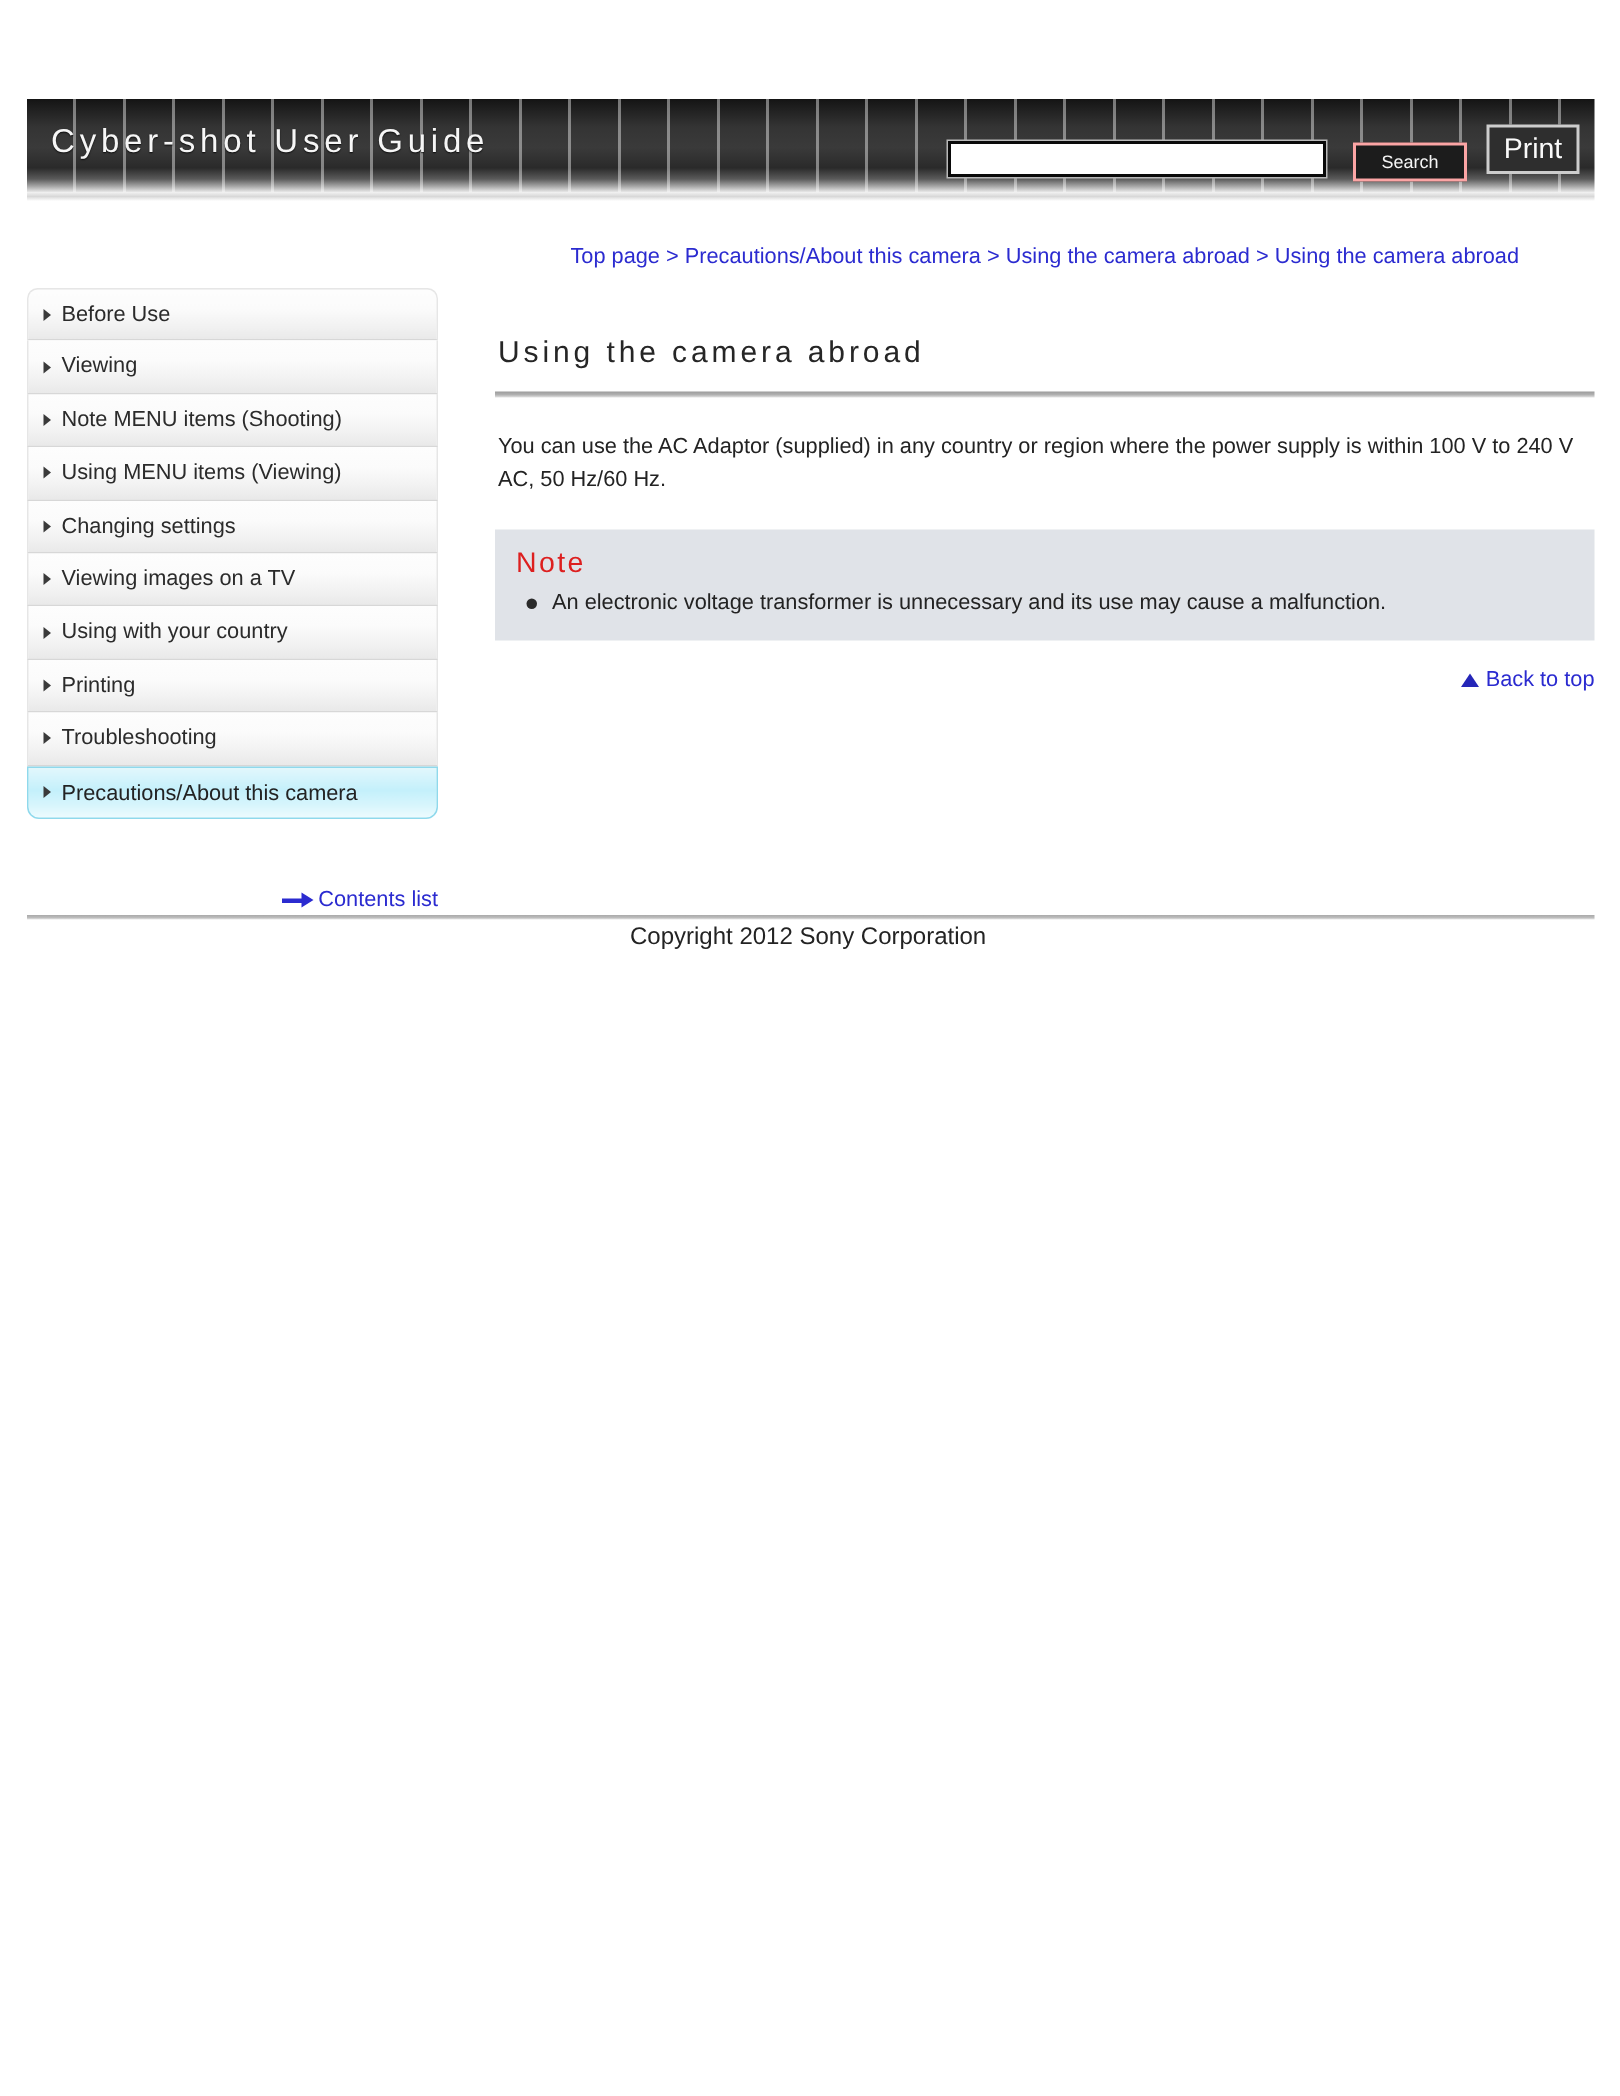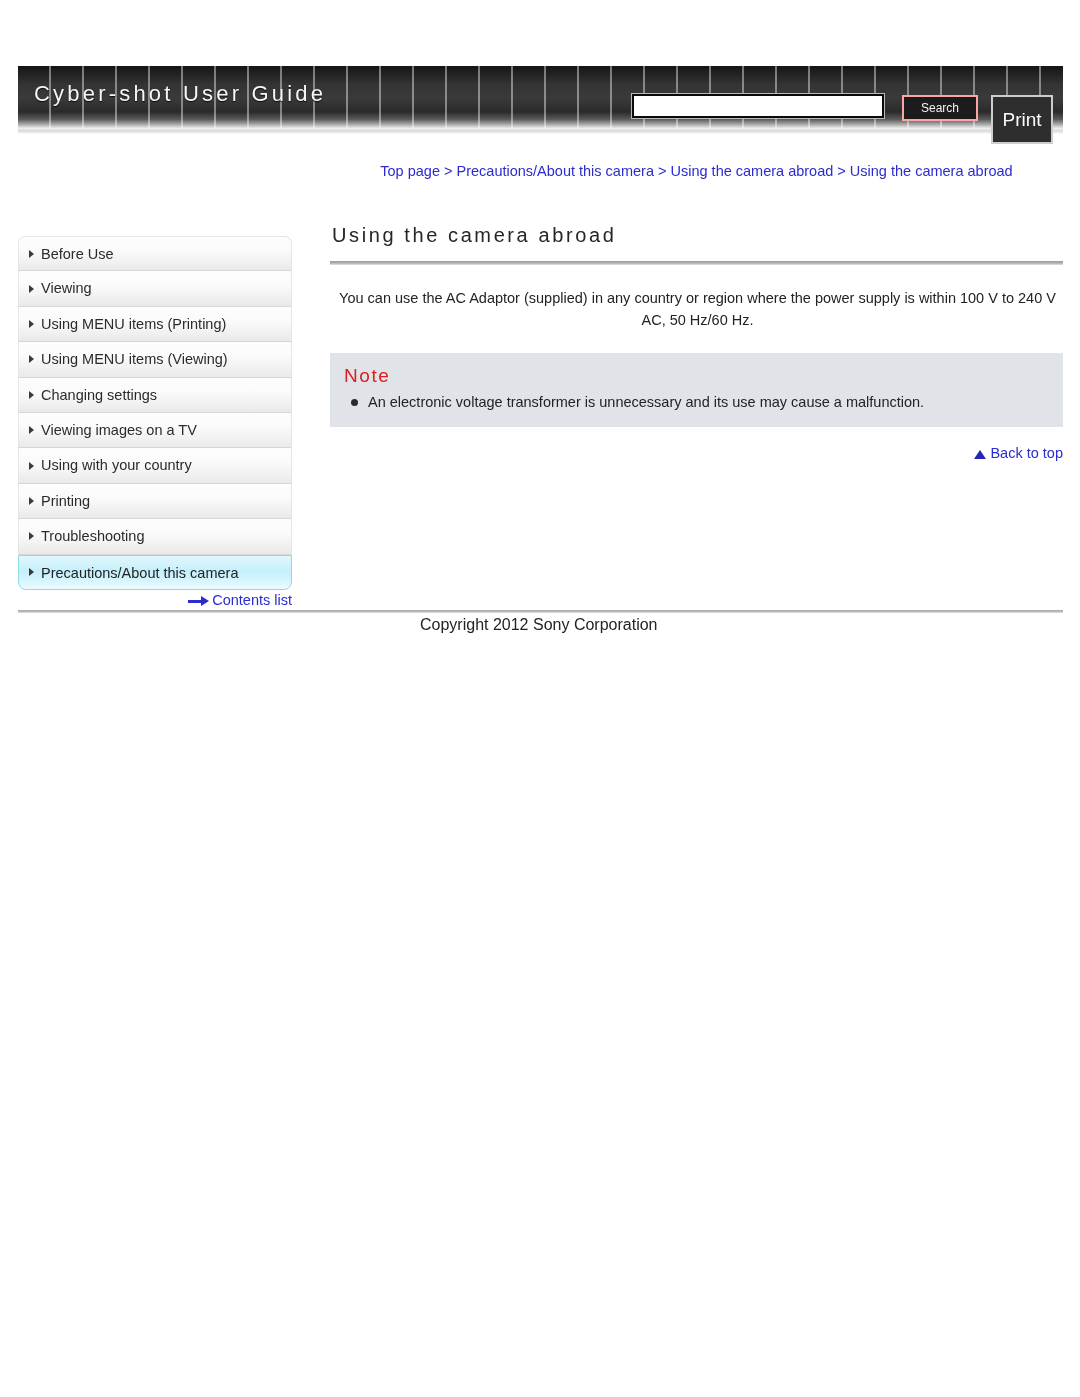--- a/index.html
+++ b/index.html
@@ -94,23 +94,23 @@
     font-size: 12px;
     line-height: 22px;
     text-align: center;
     cursor: pointer;
     box-sizing: border-box;
     padding: 0;
   }
   .print-button {
     position: absolute;
     left: 973px;
-    top: 29px;
+    top: 17px;
     width: 62px;
-    height: 49px;
+    height: 33px;
     background: #2e2e2e;
     border: 2px solid #cdcdcd;
     color: #fafafa;
     font-family: "Liberation Sans", sans-serif;
     font-size: 19px;
     line-height: 29px;
     text-align: center;
     cursor: pointer;
     box-sizing: border-box;
     padding: 0;
@@ -151,21 +151,20 @@
     border-right: 1px solid #e6e6e6;
     box-sizing: border-box;
     cursor: pointer;
     white-space: nowrap;
     overflow: hidden;
   }
   .nav-item:first-child {
     border-top: 1px solid #e6e6e6;
     border-top-left-radius: 7px;
     border-top-right-radius: 7px;
-    margin-top: 44px;
   }
   .nav-item .tri {
     position: absolute;
     left: 10px;
     top: 50%;
     margin-top: -4px;
     width: 0; height: 0;
     border-left: 5px solid #3a3a3a;
     border-top: 4px solid transparent;
     border-bottom: 4px solid transparent;
@@ -233,21 +232,20 @@
   .title-rule {
     height: 4px;
     background: linear-gradient(to bottom, #9b9b9b 0%, #b2b2b2 55%, #e4e4e4 100%);
     margin-bottom: 22px;
   }
   .body-text {
     font-size: 14.5px;
     line-height: 22px;
     color: #232323;
     margin: 0 0 22px 2px;
-    text-align: center;
   }
   .note-box {
     background: #e0e3e8;
     padding: 12px 14px 14px 14px;
     box-sizing: border-box;
     width: 733px;
   }
   .note-label {
     color: #dd1f1f;
     font-size: 19px;
@@ -326,21 +324,21 @@
   <div class="nav-item">
     <span class="tri"></span>
     <span>Before Use</span>
   </div>
   <div class="nav-item">
     <span class="tri"></span>
     <span>Viewing</span>
   </div>
   <div class="nav-item">
     <span class="tri"></span>
-    <span>Using MENU items (Printing)</span>
+    <span>Note MENU items (Shooting)</span>
   </div>
   <div class="nav-item">
     <span class="tri"></span>
     <span>Using MENU items (Viewing)</span>
   </div>
   <div class="nav-item">
     <span class="tri"></span>
     <span>Changing settings</span>
   </div>
   <div class="nav-item">

